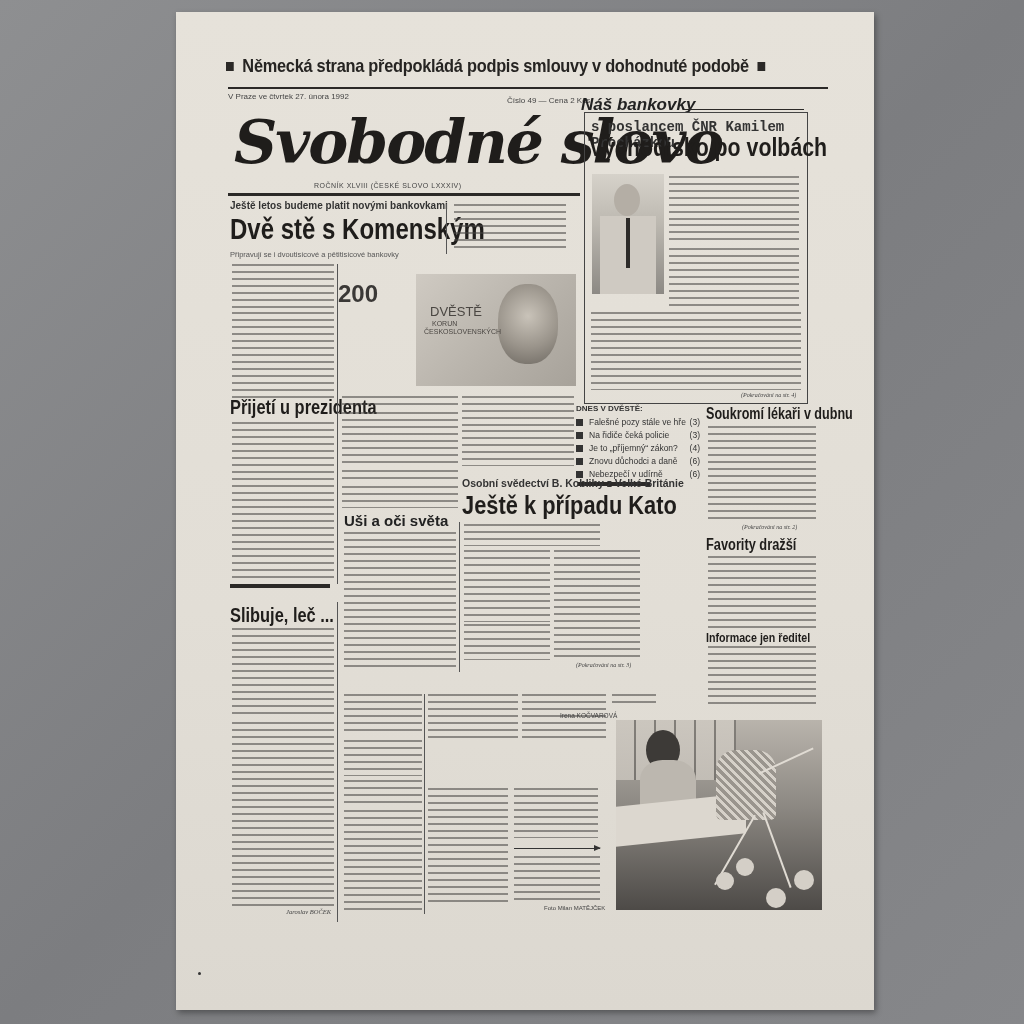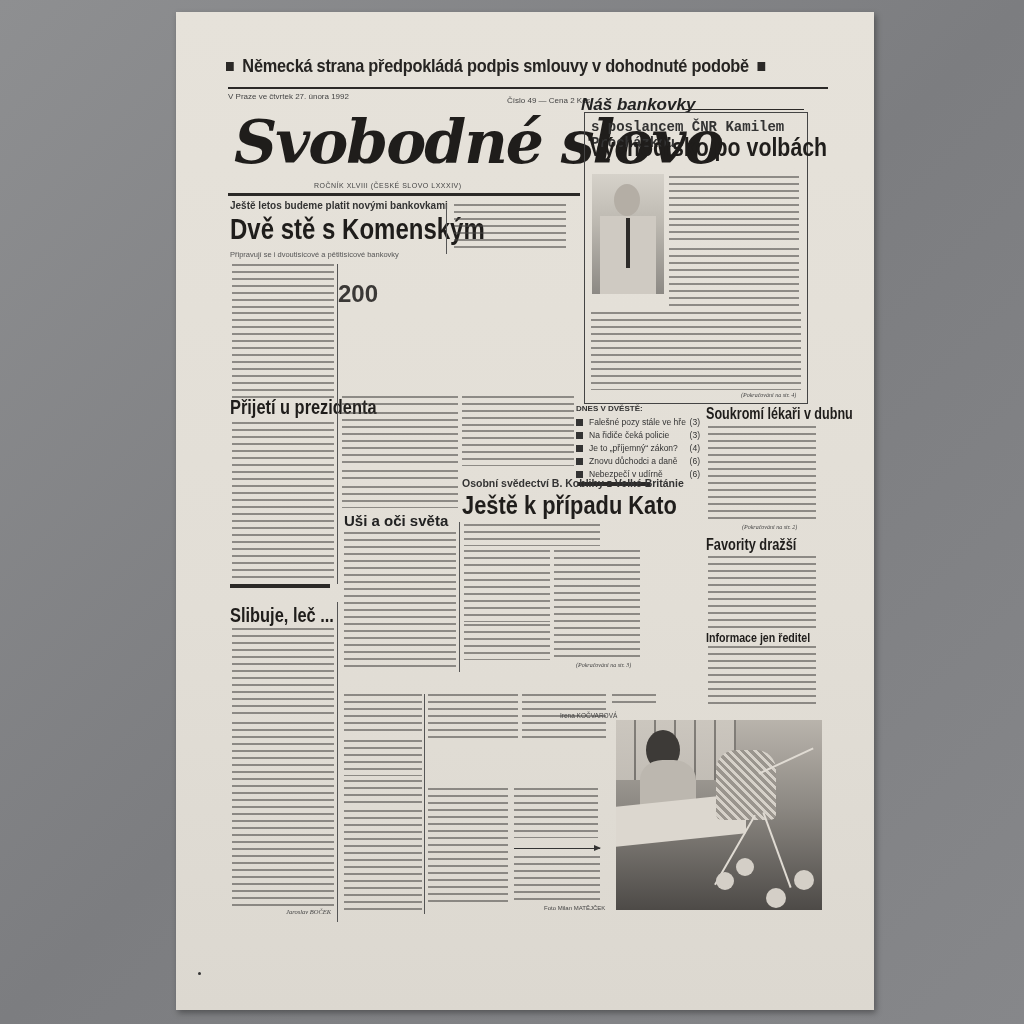--- a/index.html
+++ b/index.html
@@ -81,20 +81,26 @@
 
   <div class="abs kicker sans" style="left:54px;top:188px;">Ještě letos budeme platit novými bankovkami</div>
   <div class="abs headline cond" style="left:54px;top:200px;font-size:30px;transform:scaleX(0.8);">Dvě stě s Komenským</div>
   <div class="abs sans" style="left:54px;top:238px;font-size:7.5px;color:#555;">Připravují se i dvoutisícové a pětitisícové bankovky</div>
   <div class="vline" style="left:270px;top:192px;height:50px;"></div>
   <div class="abs text ital fill" style="left:278px;top:192px;width:112px;height:48px;"></div>
   <div class="abs text bold fill" style="left:56px;top:252px;width:102px;height:44px;"></div>
   <div class="abs text fill" style="left:56px;top:300px;width:102px;height:90px;"></div>
 
   <div class="abs sans" style="left:162px;top:268px;font-size:24px;font-weight:bold;color:#3a3836;">200</div>
+  <div class="photo" style="left:240px;top:262px;width:160px;height:112px;background:linear-gradient(135deg,#cfcac2 0%,#bab5ad 50%,#a7a29a 100%);">
+    <div style="position:absolute;right:18px;top:10px;width:60px;height:80px;border-radius:45%;background:radial-gradient(circle at 50% 40%,#c9c3b9 0%,#9a948b 55%,#6d6861 100%);"></div>
+    <div class="sans" style="position:absolute;left:14px;top:30px;font-size:13px;color:#4a4642;">DVĚSTĚ</div>
+    <div class="sans" style="position:absolute;left:16px;top:46px;font-size:7px;color:#4a4642;">KORUN</div>
+    <div class="sans" style="position:absolute;left:8px;top:54px;font-size:7px;color:#4a4642;">ČESKOSLOVENSKÝCH</div>
+  </div>
 
   <div class="abs headline cond" style="left:54px;top:383px;font-size:21px;transform:scaleX(0.78);">Přijetí u prezidenta</div>
   <div class="abs text fill" style="left:56px;top:410px;width:102px;height:158px;"></div>
   <div class="vline" style="left:161px;top:252px;height:320px;"></div>
 
   <div class="abs text bold fill" style="left:166px;top:384px;width:116px;height:14px;"></div>
   <div class="abs text fill" style="left:166px;top:400px;width:116px;height:54px;"></div>
   <div class="abs text bold fill" style="left:166px;top:458px;width:116px;height:14px;"></div>
   <div class="abs text fill" style="left:166px;top:474px;width:116px;height:22px;"></div>
   <div class="abs text fill" style="left:286px;top:384px;width:112px;height:30px;"></div>

